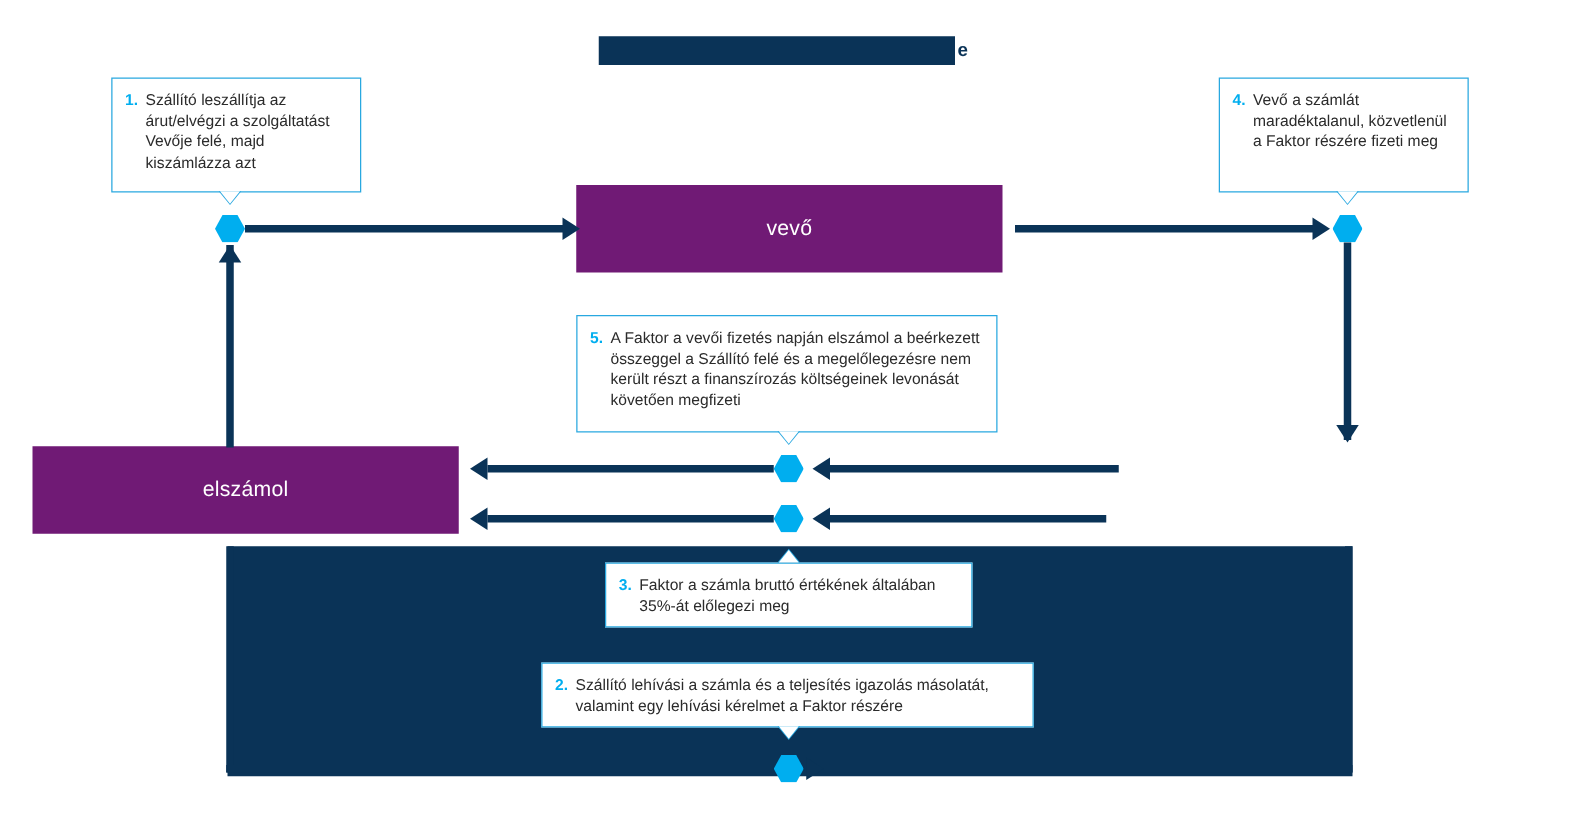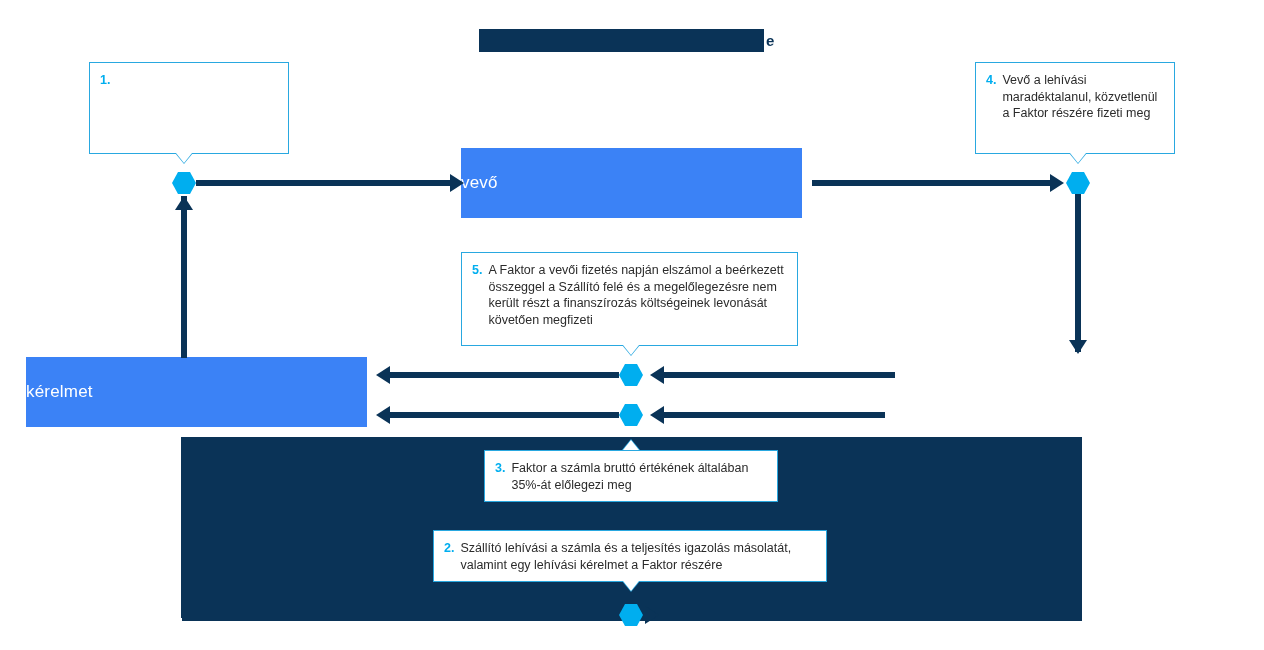--- a/index.html
+++ b/index.html
@@ -34,25 +34,25 @@
     top: 31px;
     font-size: 15px;
     font-weight: bold;
     color: #0a3357;
     line-height: 19px;
   }
 
   
   .node-box {
     position: absolute;
-    background: #3b82f6;
+    background: #701a75;
     color: #ffffff;
     display: flex;
     align-items: center;
-    justify-content: flex-start;
+    justify-content: center;
     font-size: 17px;
     letter-spacing: .2px;
   }
   #box-vevo  { left: 461px; top: 148px; width: 341px; height: 70px; }
   #box-szall { left: 26px;  top: 357px; width: 341px; height: 70px; }
   #box-kh    { left: 895px; top: 357px; width: 341px; height: 70px; }
 
   
   .dark-bar {
     position: absolute;
@@ -149,21 +149,21 @@
 
   <div class="title-block"></div>
   <div class="title-tail">e</div>
 
   <div class="dark-bar"></div>
 
   <div class="node-box" id="box-vevo">
     <span>vevő</span>
   </div>
   <div class="node-box" id="box-szall">
-    <span>kérelmet</span>
+    <span>elszámol</span>
   </div>
 
   <div class="hline" style="left:196px; top:180px; width:258px;"></div>
   <div class="arrow arrow-r" style="left:450px; top:174px;"></div>
   <div class="hex" style="left:172px; top:172px;"></div>
 
   <div class="vline" style="left:181px; top:196px; height:162px;"></div>
   <div class="arrow arrow-u" style="left:175px; top:196px;"></div>
 
   <div class="hline" style="left:812px; top:180px; width:245px;"></div>
@@ -187,27 +187,28 @@
 
   <div class="vline" style="left:181px; top:437px; height:181px;"></div>
   <div class="hline" style="left:181px; top:612px; width:450px;"></div>
   <div class="hline" style="left:655px; top:612px; width:427px;"></div>
   <div class="vline" style="left:1076px; top:437px; height:181px;"></div>
   <div class="arrow arrow-r" style="left:645px; top:606px;"></div>
   <div class="hex" style="left:619px; top:604px;"></div>
 
   <div class="callout" id="c1">
     <span class="num">1.</span>
+    <span class="txt">Szállító leszállítja az árut/elvégzi a szolgáltatást Vevője felé, majd kiszámlázza azt</span>
   </div>
   <div class="ptr ptr-down-outer" style="left:175px; top:153px;"></div>
   <div class="ptr ptr-down-inner" style="left:176px; top:153px;"></div>
 
   <div class="callout" id="c4">
     <span class="num">4.</span>
-    <span class="txt">Vevő a lehívási maradéktalanul, közvetlenül a Faktor részére fizeti meg</span>
+    <span class="txt">Vevő a számlát maradéktalanul, közvetlenül a Faktor részére fizeti meg</span>
   </div>
   <div class="ptr ptr-down-outer" style="left:1069px; top:153px;"></div>
   <div class="ptr ptr-down-inner" style="left:1070px; top:153px;"></div>
 
   <div class="callout" id="c5">
     <span class="num">5.</span>
     <span class="txt">A Faktor a vevői fizetés napján elszámol a beérkezett összeggel a Szállító felé és a megelőlegezésre nem került részt a finanszírozás költségeinek levonását követően megfizeti</span>
   </div>
   <div class="ptr ptr-down-outer" style="left:622px; top:345px;"></div>
   <div class="ptr ptr-down-inner" style="left:623px; top:345px;"></div>

